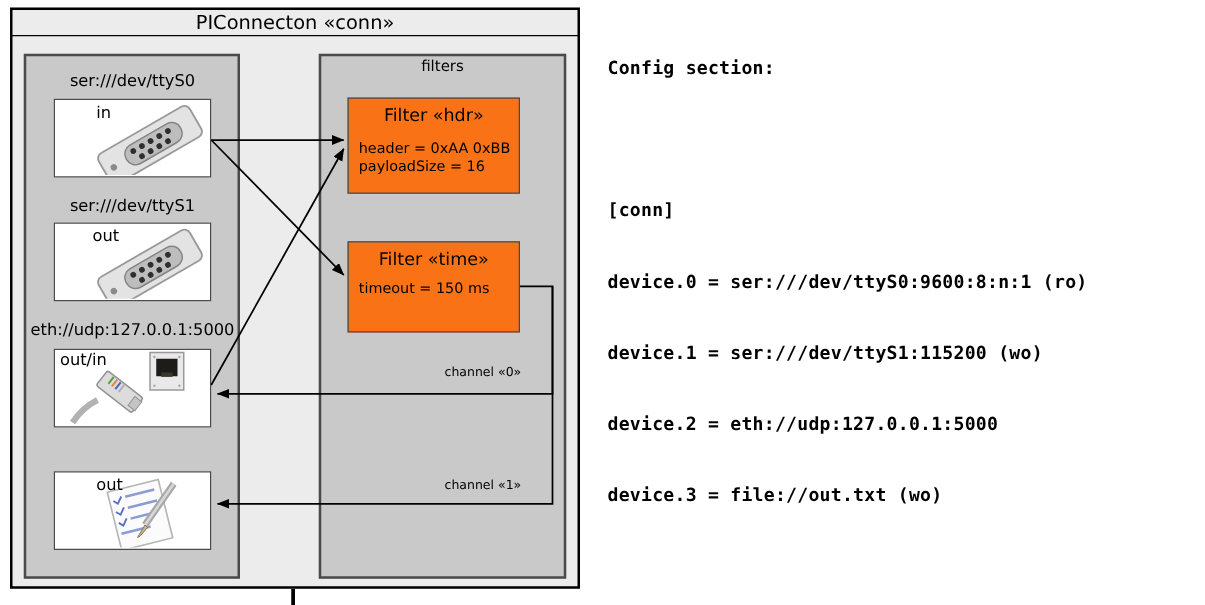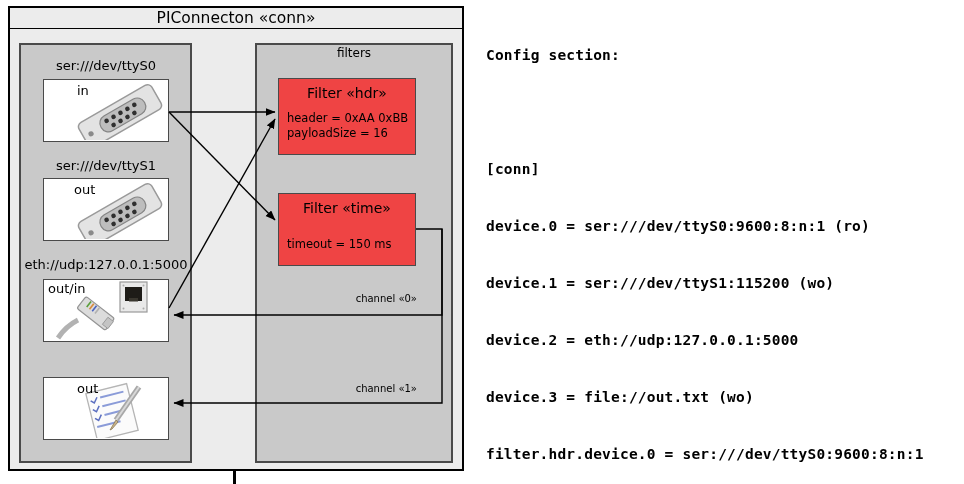--- a/index.html
+++ b/index.html
@@ -34,21 +34,21 @@
     left:20px; width:172px; text-align:center; font-size:13px; white-space:nowrap;
   }
   .dev-box {
     left:43px; width:126px; height:63px; background:#fff;
     border:1.5px solid #4a4a4a; box-sizing:border-box; overflow:hidden;
   }
   .port-label { position:absolute; font-size:13px; line-height:16px; white-space:nowrap; }
   .dev-box svg { position:absolute; left:0; top:0; }
 
   .filter-box {
-    left:278px; width:138px; background:#ef4444;
+    left:278px; width:138px; background:#f97316;
     border:1.5px solid #4a4a4a; box-sizing:border-box;
   }
   .filter-title { text-align:center; font-size:14px; margin-top:6px; }
   .filter-body { font-size:11.5px; line-height:15px; padding-left:8px; white-space:nowrap; }
 
   .channel-label {
     left:300px; width:117px; text-align:right; font-size:10px; white-space:nowrap;
   }
 
   .wires { left:0; top:0; pointer-events:none; }
@@ -159,21 +159,21 @@
 
   <div class="abs filter-box" style="top:78px; height:77px">
     <div class="filter-title">Filter «hdr»</div>
     <div class="filter-body" style="margin-top:10px">
       <div>header = 0xAA 0xBB</div>
       <div>payloadSize = 16</div>
     </div>
   </div>
   <div class="abs filter-box" style="top:193px; height:73px">
     <div class="filter-title">Filter «time»</div>
-    <div class="filter-body" style="margin-top:21px">
+    <div class="filter-body" style="margin-top:7px">
       <div>timeout = 150 ms</div>
     </div>
   </div>
 
   <div class="abs channel-label" style="top:293px">channel «0»</div>
   <div class="abs channel-label" style="top:383px">channel «1»</div>
 
   <svg class="abs wires" width="470" height="484" viewBox="0 0 470 484">
     <defs>
       <marker id="ah" markerUnits="userSpaceOnUse" markerWidth="12" markerHeight="10" refX="9.5" refY="4" orient="auto">
@@ -189,21 +189,20 @@
   </svg>
 
   <div class="abs config">
     <div>Config section:</div>
     <div class="cfg-gap"></div>
     <div>[conn]</div>
     <div>device.0 = ser:///dev/ttyS0:9600:8:n:1 (ro)</div>
     <div>device.1 = ser:///dev/ttyS1:115200 (wo)</div>
     <div>device.2 = eth://udp:127.0.0.1:5000</div>
     <div>device.3 = file://out.txt (wo)</div>
-    <div>filter.hdr.device.0 = ser:///dev/ttyS0:9600:8:n:1</div>
     
     
     
     
     
     
     
     
     
     

